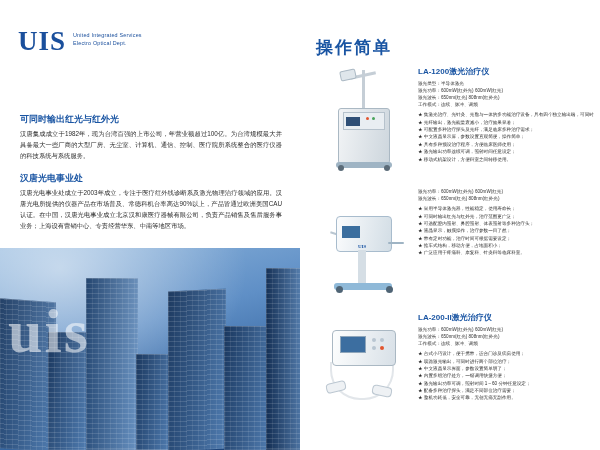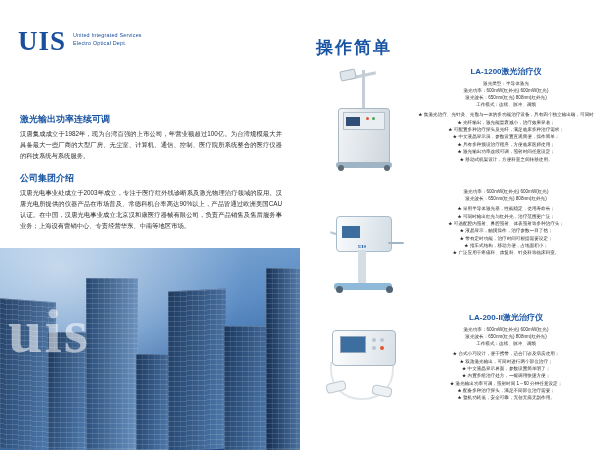--- a/index.html
+++ b/index.html
@@ -182,21 +182,20 @@
     left: 0;
     top: 0;
     width: 104px;
     height: 100%;
   }
   .prod-info {
     position: absolute;
     left: 108px;
     top: 0;
     width: 176px;
-    text-align: center;
   }
   .prod-name {
     font-size: 8px;
     font-weight: bold;
     color: #1a55a3;
     margin-bottom: 3px;
   }
   .prod-spec {
     font-size: 4.6px;
     line-height: 1.55;
@@ -249,24 +248,24 @@
 
     <div class="logo-block">
       <div class="logo-mark">UIS</div>
       <div class="logo-text">
         <div class="l1">United Integrated Services</div>
         <div class="l2">Electro Optical Dept.</div>
       </div>
     </div>
 
 
-    <div class="sub-title s1">激光输出功率连续可调</div>
+    <div class="sub-title s1">可同时输出红光与红外光</div>
     <div class="body-text b1">汉唐集成成立于1982年，现为台湾百强的上市公司，年营业额超过100亿。为台湾规模最大并具备最大一些厂商的大型厂房、无尘室、计算机、通信、控制、医疗院所系统整合的医疗仪器的科技系统与系统服务。</div>
 
-    <div class="sub-title s2">公司集团介绍</div>
+    <div class="sub-title s2">汉唐光电事业处</div>
     <div class="body-text b2">汉唐光电事业处成立于2003年成立，专注于医疗红外线诊断系及激光物理治疗领域的应用。汉唐光电所提供的仪器产品在市场普及、常德科机台率高达90%以上，产品皆通过欧洲美国CAU认证。在中国，汉唐光电事业成立北京汉和康医疗器械有限公司，负责产品销售及售后服务事业务；上海设有营销中心、专责经营华东、中南等地区市场。</div>
 
     <div class="photo-area">
       <div class="sky"></div>
       <div class="bld b1x"></div>
       <div class="bld b2x"></div>
       <div class="bld b3x"></div>
       <div class="bld b4x"></div>
       <div class="bld b5x"></div>
       <div class="bld b6x"></div>

